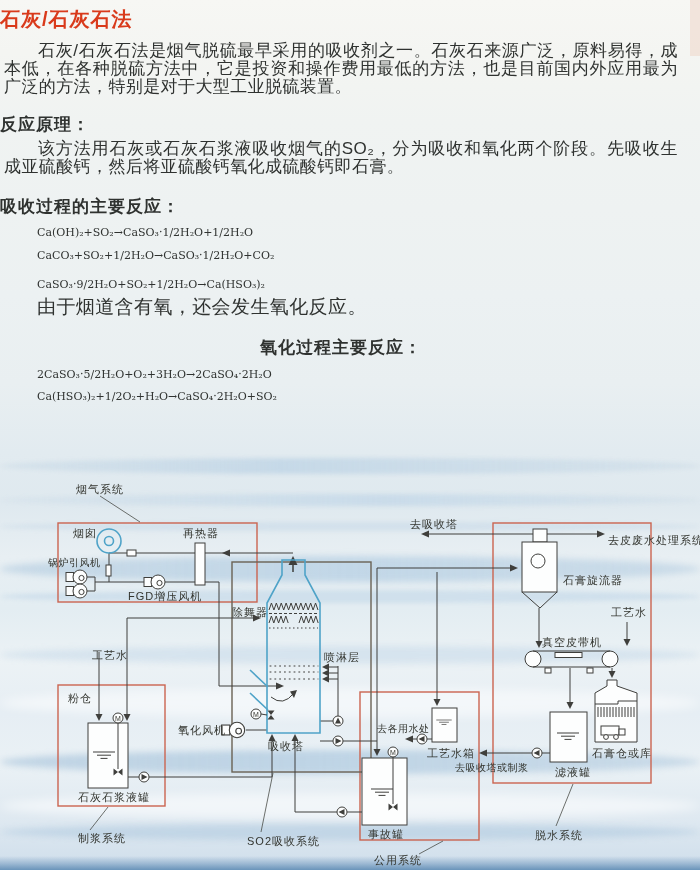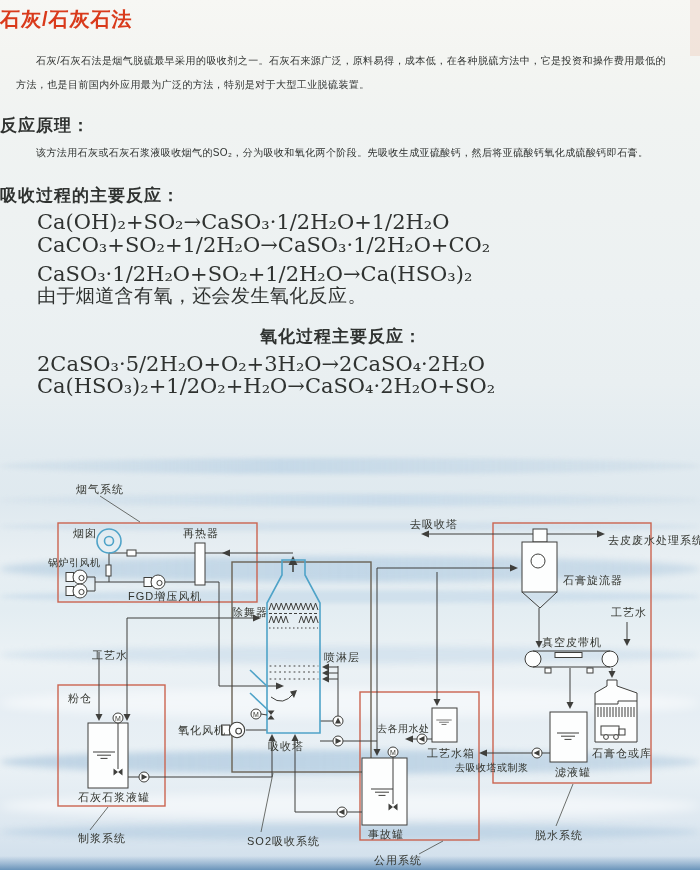--- a/index.html
+++ b/index.html
@@ -20,27 +20,27 @@
   .s6{top:646px;height:18px;background:rgba(160,194,222,.28);filter:blur(3px);}
   .s7{top:688px;height:30px;background:rgba(255,255,255,.5);filter:blur(5px);}
   .s8{top:750px;height:24px;background:linear-gradient(90deg,rgba(128,168,203,.38),rgba(148,184,214,.5) 45%,rgba(128,168,203,.3));filter:blur(3px);}
   .s9{top:793px;height:26px;background:rgba(255,255,255,.55);filter:blur(5px);}
   .s10{top:824px;height:16px;background:rgba(142,180,212,.32);filter:blur(3px);}
   .bottomstrip{position:absolute;left:0;bottom:0;width:700px;height:14px;
     background:linear-gradient(180deg,rgba(110,152,190,0) 0%,rgba(104,146,186,.5) 55%,#6a94ba 100%);}
   .pinkedge{position:absolute;right:0;top:0;width:10px;height:56px;background:#eed6c9;opacity:.55;}
   .doc{position:absolute;left:0;top:6px;width:682px;}
   .title{font-size:20px;font-weight:bold;color:#d93a1b;margin:0 0 9px 0;letter-spacing:1px;}
-  .para{font-size:10px;line-height:24px;text-align:justify;text-indent:2em;margin:16px;letter-spacing:.4px;}
+  .para{font-size:17px;line-height:18px;text-align:justify;text-indent:2em;margin:4px;letter-spacing:.4px;}
   .h2{font-size:17px;font-weight:bold;margin:0;letter-spacing:1px;}
   .h2.r{margin-top:17px;}
   .h2.a{margin-top:19px;}
   .h2.o{margin-top:19px;text-align:center;}
   .p3{margin-top:4px;}
-  .eq{font-family:"DejaVu Serif","DejaVu Sans",serif;font-size:21px;line-height:22.5px;margin:0 0 0 37px;}
+  .eq{font-family:"DejaVu Serif","DejaVu Sans",serif;font-size:11px;line-height:22.5px;margin:0 0 0 37px;}
   .eq.first{margin-top:4px;}
   .eq.gap{margin-top:7px;}
   .note{font-size:19px;line-height:20px;margin:0 0 0 37px;letter-spacing:.4px;}
   .eq.ox1{margin-top:5px;}
   svg{position:absolute;left:0;top:480px;}
   svg text{font-family:"Liberation Sans",sans-serif;font-size:11px;fill:#33352f;letter-spacing:1px;}
   svg text.sm{font-size:10px;letter-spacing:.5px;}
   .ln{stroke:#3f3f3c;stroke-width:1;fill:none;}
   .ah{fill:#3f3f3c;stroke:none;}
   .boxr{fill:none;stroke:#cb6450;stroke-width:1.4;}
@@ -68,21 +68,21 @@
   <div class="pinkedge"></div>
 
   <div class="doc">
     <h1 class="title">石灰/石灰石法</h1>
     <p class="para">石灰/石灰石法是烟气脱硫最早采用的吸收剂之一。石灰石来源广泛，原料易得，成本低，在各种脱硫方法中，它是投资和操作费用最低的方法，也是目前国内外应用最为广泛的方法，特别是对于大型工业脱硫装置。</p>
     <h2 class="h2 r">反应原理：</h2>
     <p class="para p3">该方法用石灰或石灰石浆液吸收烟气的SO₂，分为吸收和氧化两个阶段。先吸收生成亚硫酸钙，然后将亚硫酸钙氧化成硫酸钙即石膏。</p>
     <h2 class="h2 a">吸收过程的主要反应：</h2>
     <p class="eq first">Ca(OH)₂+SO₂→CaSO₃·1/2H₂O+1/2H₂O</p>
     <p class="eq">CaCO₃+SO₂+1/2H₂O→CaSO₃·1/2H₂O+CO₂</p>
-    <p class="eq gap">CaSO₃·1/2H₂O+SO₂+1/2H₂O→Ca(HSO₃)₂</p>
+    <p class="eq gap">CaSO₃·9/2H₂O+SO₂+1/2H₂O→Ca(HSO₃)₂</p>
     <p class="note">由于烟道含有氧，还会发生氧化反应。</p>
     <h2 class="h2 o">氧化过程主要反应：</h2>
     <p class="eq ox1">2CaSO₃·5/2H₂O+O₂+3H₂O→2CaSO₄·2H₂O</p>
     <p class="eq">Ca(HSO₃)₂+1/2O₂+H₂O→CaSO₄·2H₂O+SO₂</p>
   </div>
 
   <svg width="700" height="390" viewBox="0 0 700 390">
     <defs>
       <g id="pump">
           <circle r="5" class="eq-shape"></circle>

